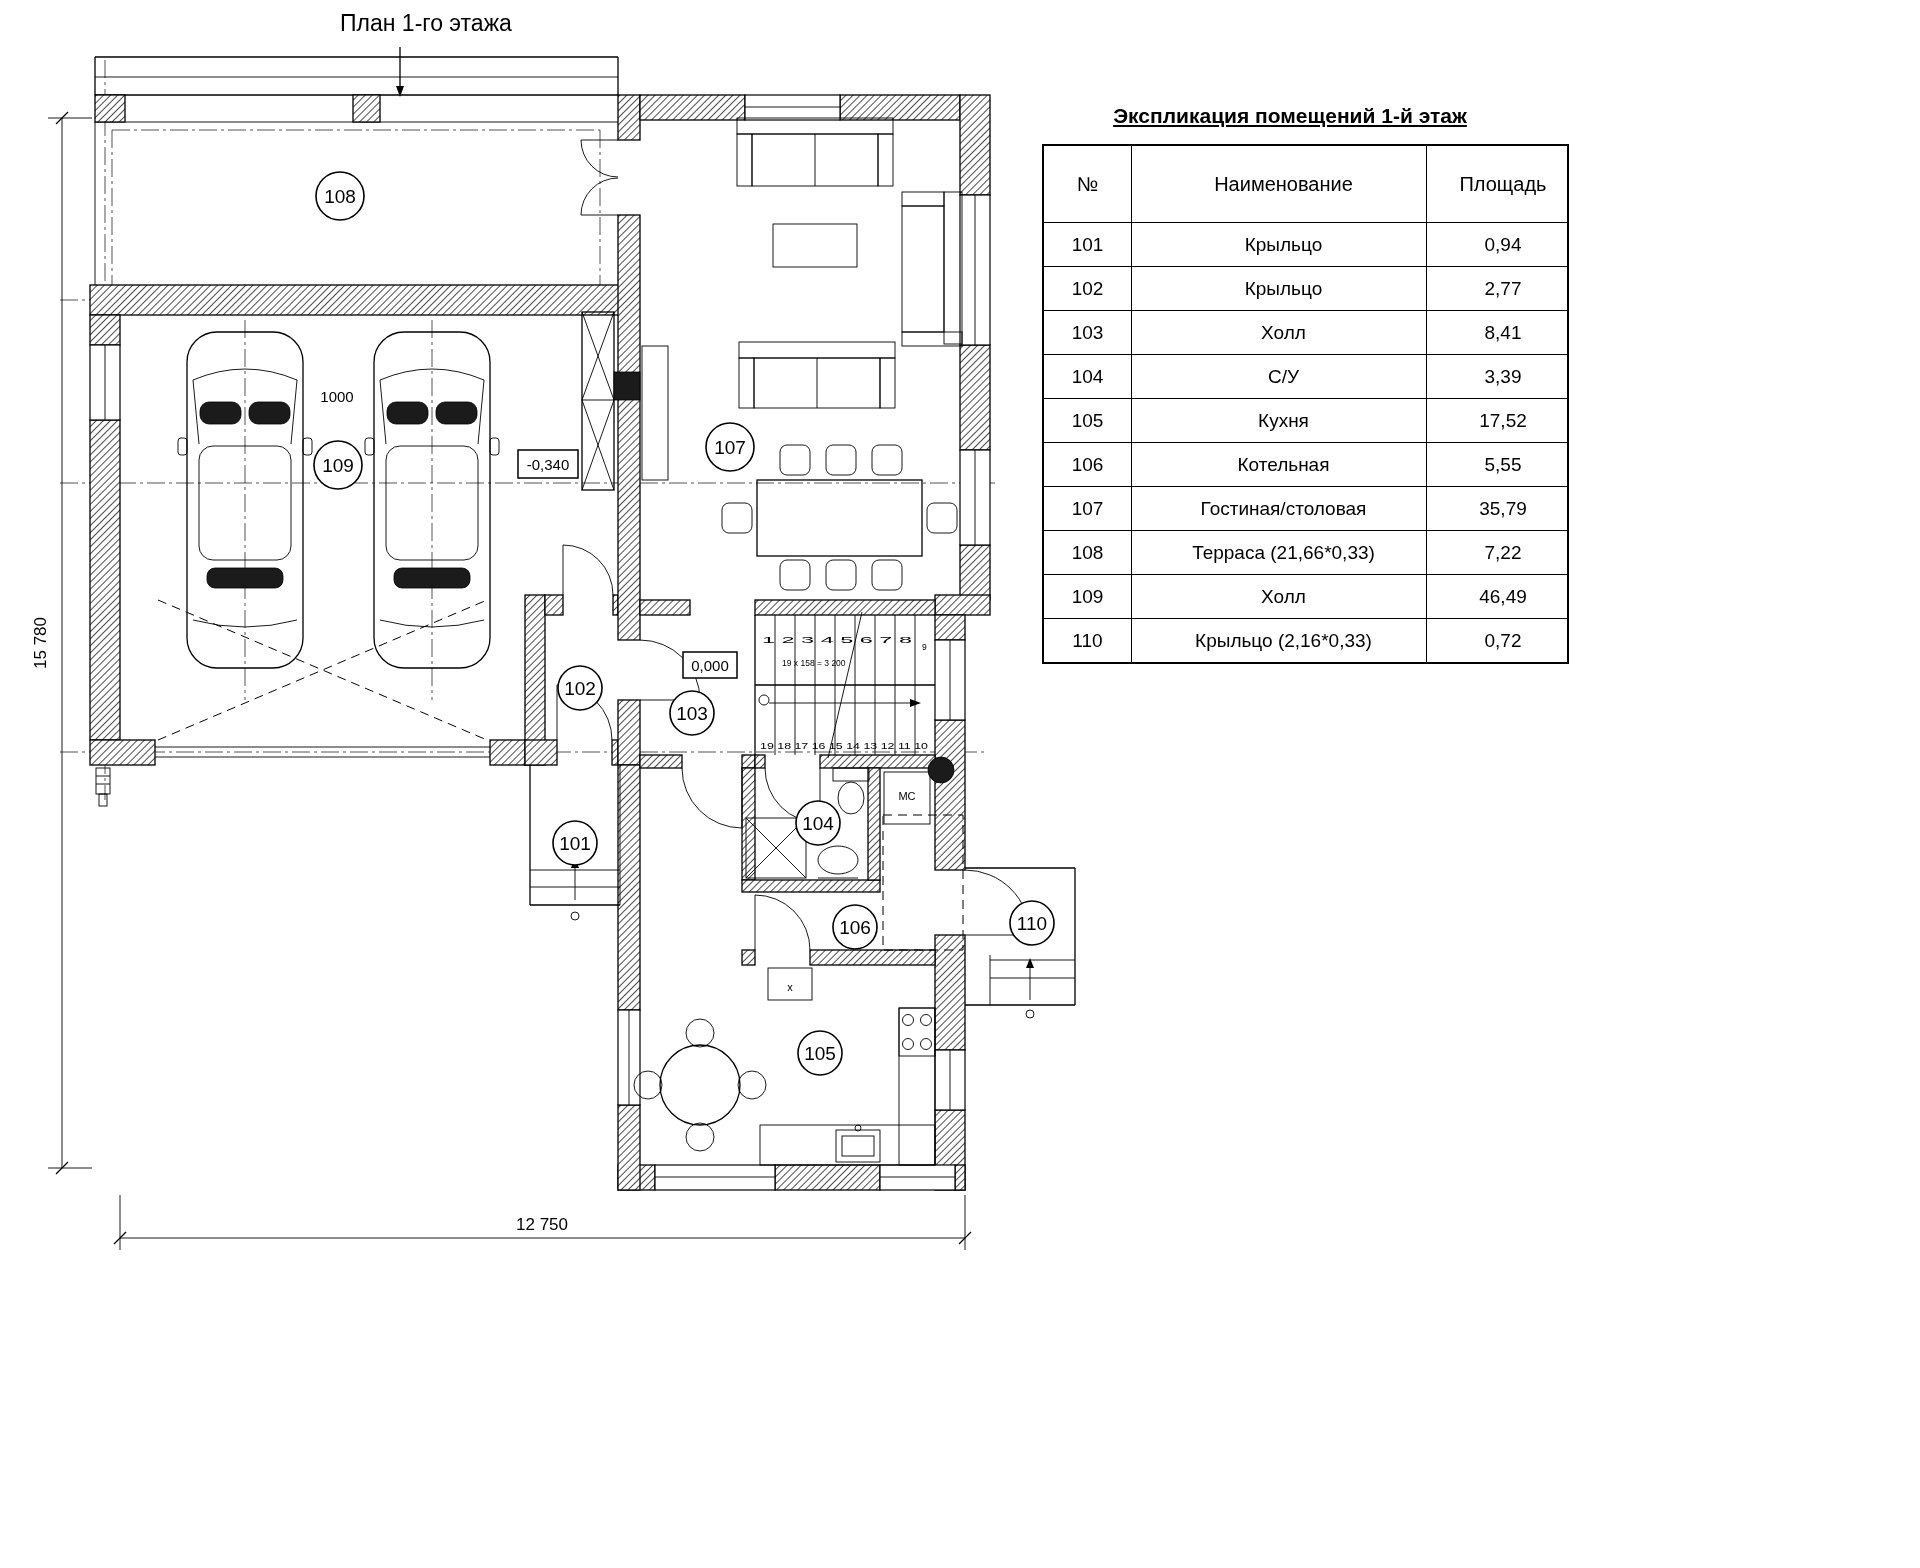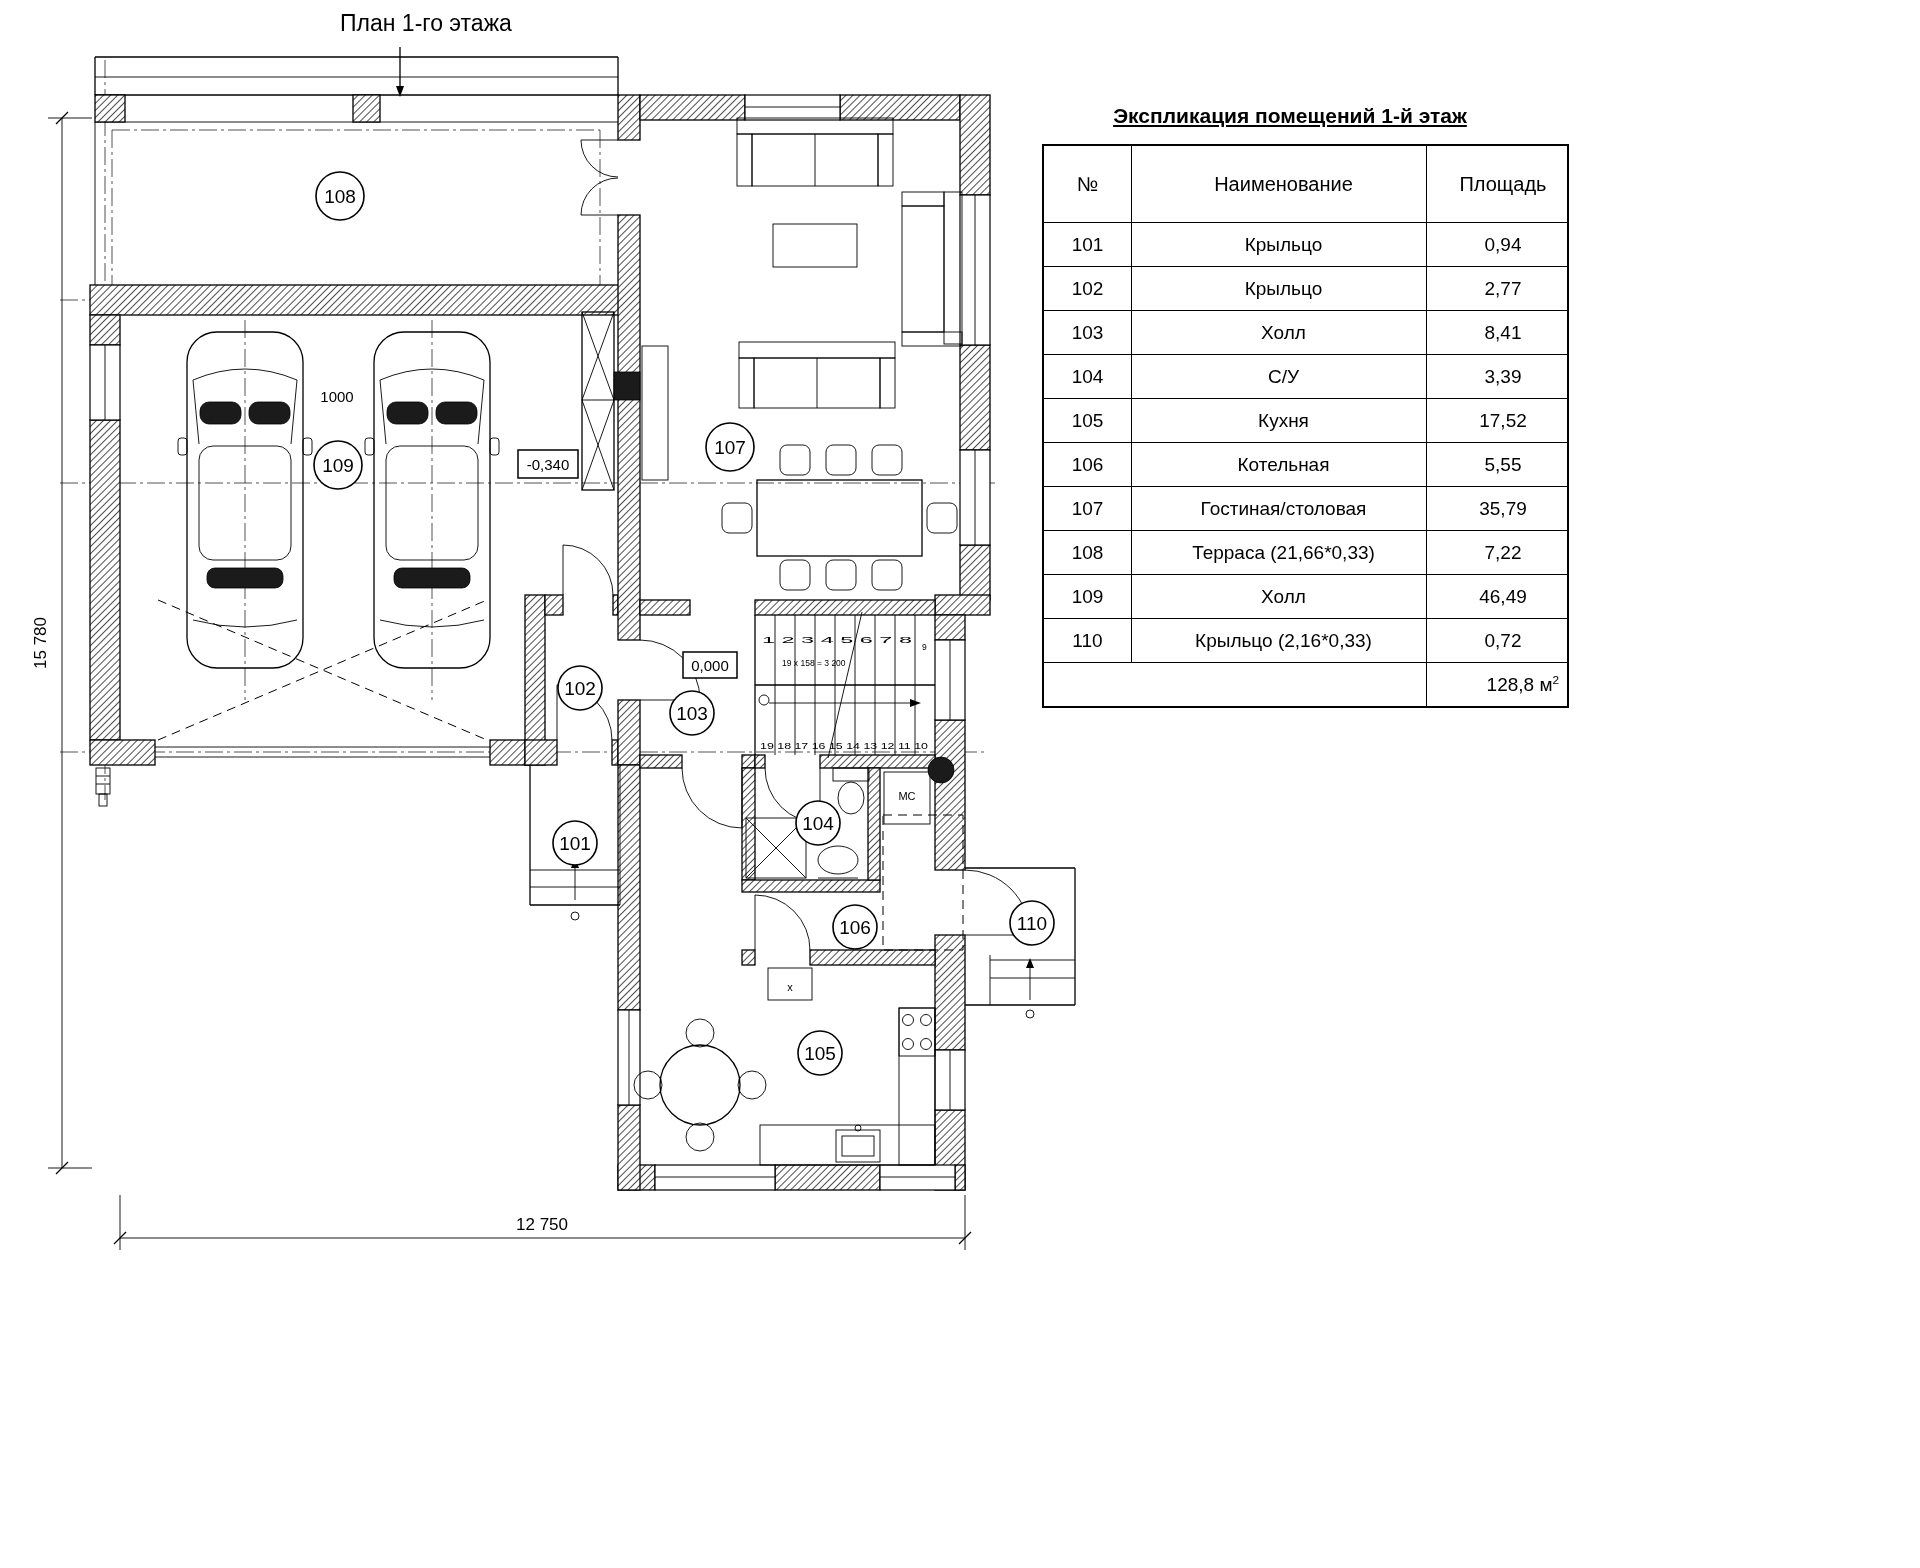--- a/index.html
+++ b/index.html
@@ -498,23 +498,17 @@
         <tr>
             <td class="c-num">109</td>
             <td class="c-name">Холл</td>
             <td class="c-area">46,49</td>
           </tr>
         <tr>
             <td class="c-num">110</td>
             <td class="c-name">Крыльцо (2,16*0,33)</td>
             <td class="c-area">0,72</td>
           </tr>
-        <tr>
-          <td colspan="2"></td>
-          <td class="c-area total-cell">
-            <span>128,8 м</span><sup>2</sup>
-          </td>
-        </tr>
       </tbody>
     </table>
   </div>
 
 </div>
 
 </body></html>

